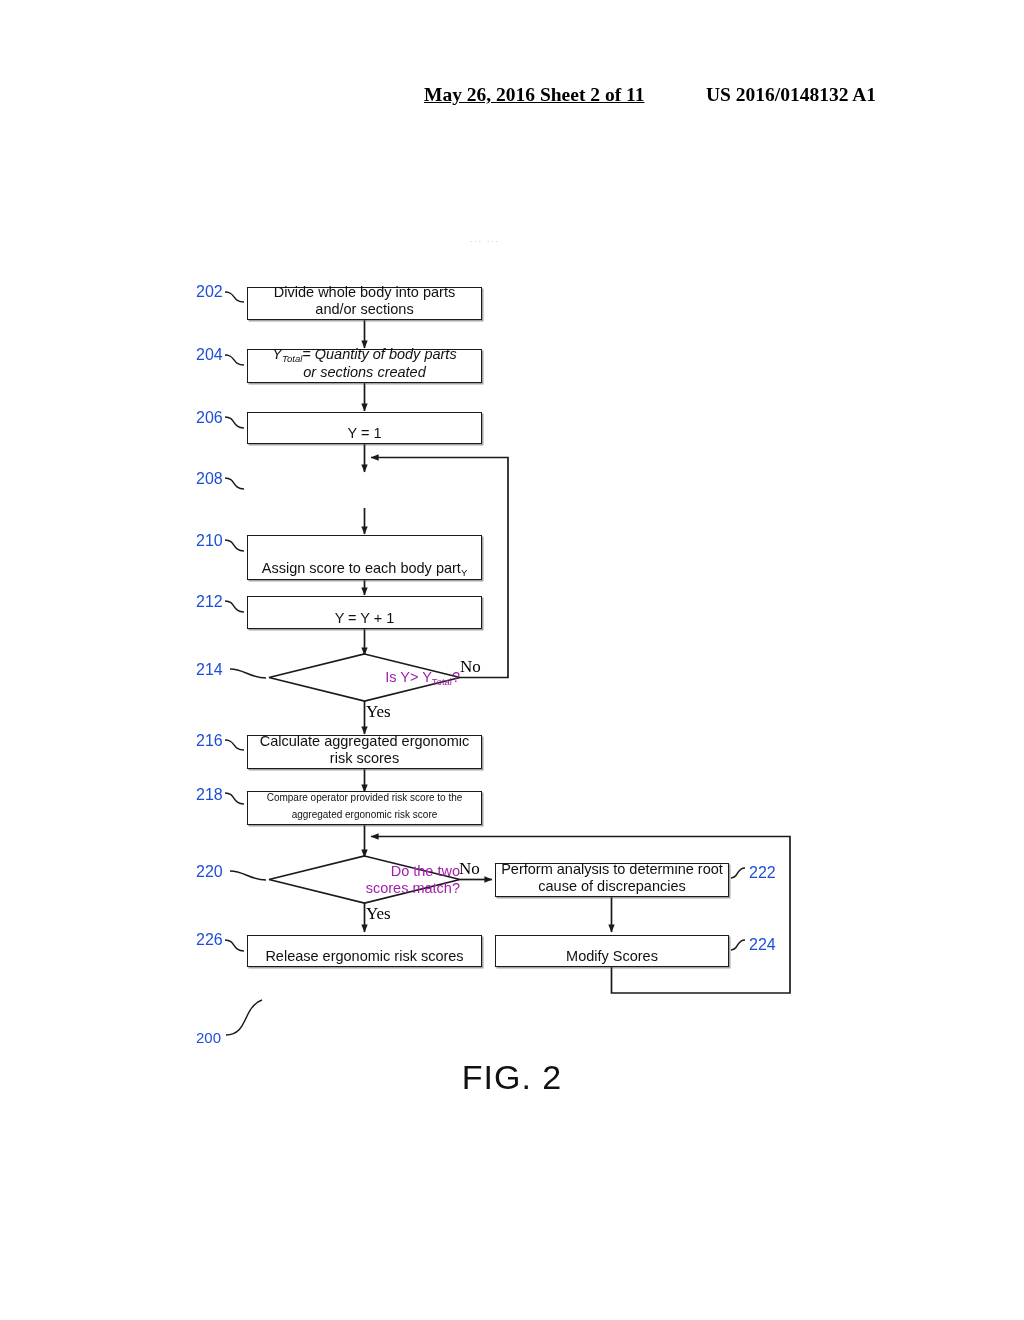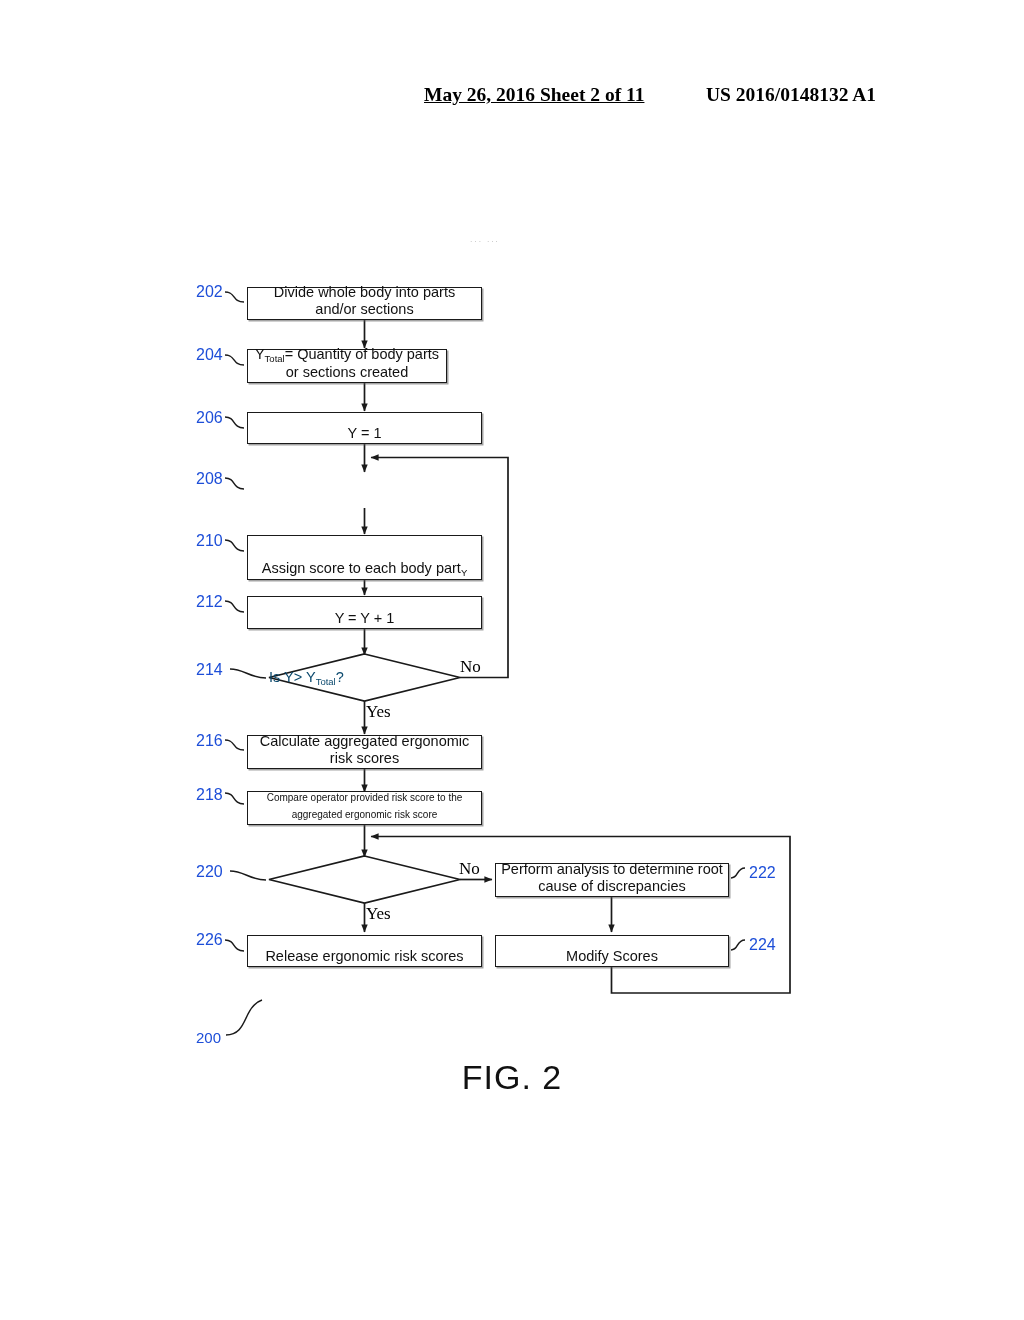--- a/index.html
+++ b/index.html
@@ -92,25 +92,25 @@
     position: absolute;
     font-family: Liberation Serif, serif;
     font-size: 17px;
     color: #000000;
     white-space: nowrap;
   }
 
   
   .diamond-text {
     position: absolute;
-    text-align: left;
+    text-align: right;
     font-family: "Liberation Sans", sans-serif;
     font-size: 14.5px;
     line-height: 17px;
-    color: #0c4a6e;
+    color: #a21caf;
     white-space: nowrap;
   }
 
   
   #fig-caption {
     position: absolute;
     left: 0;
     top: 1058px;
     width: 1024px;
     text-align: center;
@@ -206,21 +206,21 @@
 
       <path d="M226,1035 C240,1035 243,1024 248,1014 C252,1006 256,1002 262,1000" stroke-width="1.5"></path>
     </g>
   </svg>
 
   <div class="node" style="left:247px; top:287px; width:235px; height:33px;">
     <span class="txt">Divide whole body into parts and/or sections</span>
   </div>
   <div class="refnum" style="left:196px; top:283px;">202</div>
 
-  <div class="node" style="left:247px; top:349px; width:200px; height:34px;">
+  <div class="node" style="left:247px; top:349px; width:235px; height:34px;font-style:italic;">
     <span class="txt">Y<sub>Total</sub>= Quantity of body parts<br>or sections created</span>
   </div>
   <div class="refnum" style="left:196px; top:346px;">204</div>
 
   <div class="node" style="left:247px; top:412px; width:235px; height:32px;">
     <span class="txt">Y = 1</span>
   </div>
   <div class="refnum" style="left:196px; top:409px;">206</div>
 
   <div class="refnum" style="left:196px; top:470px;">208</div>
@@ -243,20 +243,21 @@
   <div class="node" style="left:247px; top:735px; width:235px; height:34px;">
     <span class="txt">Calculate aggregated ergonomic risk scores</span>
   </div>
   <div class="refnum" style="left:196px; top:732px;">216</div>
 
   <div class="node" style="left:247px; top:791px; width:235px; height:34px; font-size:10px;">
     <span class="txt">Compare operator provided risk score to the aggregated ergonomic risk score</span>
   </div>
   <div class="refnum" style="left:196px; top:786px;">218</div>
 
+  <div class="diamond-text" style="left:269px; top:863px; width:191px;">Do the two<br>scores match?</div>
   <div class="refnum" style="left:196px; top:863px;">220</div>
   <div class="edge-label" style="left:459px; top:859px;">No</div>
   <div class="edge-label" style="left:366px; top:904px;">Yes</div>
 
   <div class="node" style="left:495px; top:863px; width:234px; height:34px;">
     <span class="txt">Perform analysis to determine root cause of discrepancies</span>
   </div>
   <div class="refnum" style="left:749px; top:864px;">222</div>
 
   <div class="node" style="left:495px; top:935px; width:234px; height:32px;">

